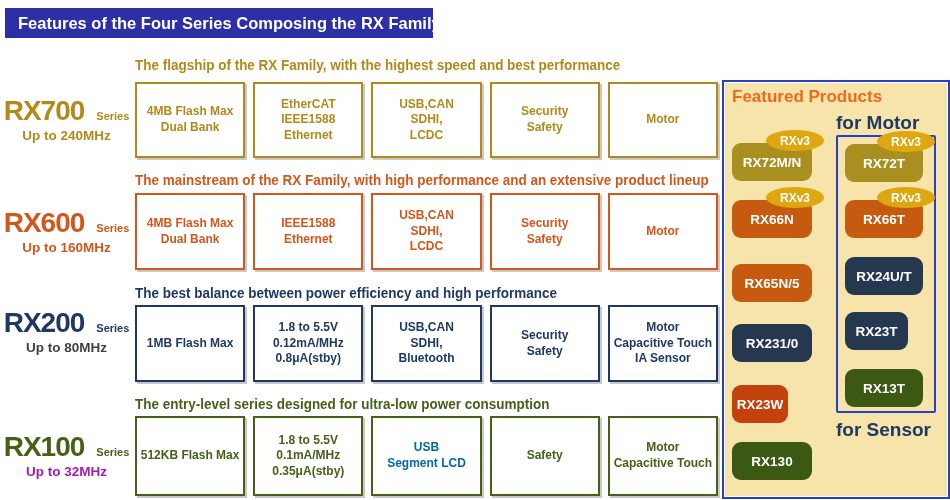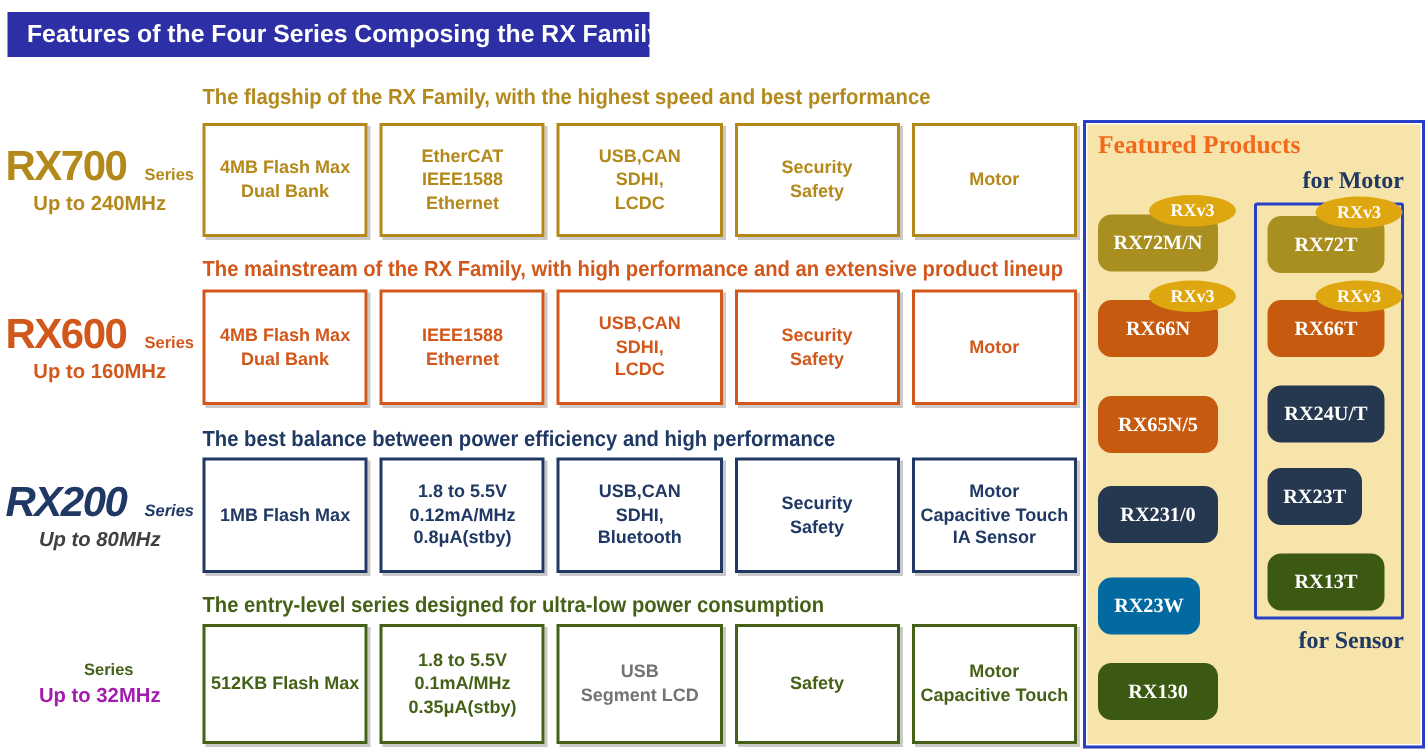--- a/index.html
+++ b/index.html
@@ -33,24 +33,24 @@
     position:absolute;left:0;width:133px;display:flex;flex-direction:column;
     justify-content:center;align-items:center;text-align:center;
   }
   .series-name{display:flex;align-items:baseline;justify-content:center;
     font-weight:bold;font-size:28px;letter-spacing:-1px;line-height:1;}
   .series-suffix{font-size:11px;font-weight:bold;margin-left:12px;letter-spacing:0;}
   .series-clock{font-size:13.5px;font-weight:bold;margin-top:3px;}
   
   .panel{
     position:absolute;left:722px;top:80px;width:224px;height:415px;
-    border:2px solid;box-shadow:inset 0 0 0 1px #ffffff;box-sizing:content-box;font-family:Liberation Serif, serif;
+    border:2px solid;box-shadow:inset 0 0 0 1px #ffffff;box-sizing:content-box;
   }
   .panel-title{position:absolute;top:5px;left:8px;font-size:17px;font-weight:bold;white-space:nowrap;}
-  .group-label{position:absolute;font-size:16px;font-weight:bold;text-align:right;}
+  .group-label{position:absolute;font-size:19px;font-weight:bold;text-align:left;}
   .group-box{position:absolute;border:2px solid;border-radius:2px;box-sizing:border-box;}
   .chip{
     position:absolute;height:38px;border-radius:9px;display:flex;align-items:center;
     justify-content:center;color:#ffffff;font-weight:bold;font-size:13.5px;white-space:nowrap;
   }
   .badge{
     position:absolute;right:-12px;top:-13px;width:58px;height:21px;border-radius:50%;
     display:flex;align-items:center;justify-content:center;color:#ffffff;
     font-size:12px;font-weight:bold;z-index:5;
   }
@@ -102,21 +102,21 @@
 SDHI,
 LCDC</div>
     <div class="fbox" style="color: rgb(210, 87, 27); border-color: rgb(210, 87, 27);">Security
 Safety</div>
     <div class="fbox" style="color: rgb(210, 87, 27); border-color: rgb(210, 87, 27);">Motor</div>
   </div>
 </div>
 
 <div class="row" style="top:283px;">
   <div class="headline" style="top: 2px; color: rgb(31, 56, 100);">The best balance between power efficiency and high performance</div>
-  <div class="series-label" style="top:22px;height:77px;font-style:italic;">
+  <div class="series-label" style="top:10px;height:77px;">
     <div class="series-name" style="color: rgb(31, 56, 100);">
       <span>RX200</span>
       <span class="series-suffix">Series</span>
     </div>
     <div class="series-clock" style="color: #404040;">Up to 80MHz</div>
   </div>
   <div class="boxes" style="top:22px;height:77px;">
     <div class="fbox" style="color: rgb(31, 56, 100); border-color: rgb(31, 56, 100);">1MB Flash Max</div>
     <div class="fbox" style="color: rgb(31, 56, 100); border-color: rgb(31, 56, 100);">1.8 to 5.5V
 0.12mA/MHz
@@ -129,30 +129,31 @@
     <div class="fbox" style="color: rgb(31, 56, 100); border-color: rgb(31, 56, 100);">Motor
 Capacitive Touch
 IA Sensor</div>
   </div>
 </div>
 
 <div class="row" style="top:394px;">
   <div class="headline" style="top: 2px; color: rgb(69, 97, 24);">The entry-level series designed for ultra-low power consumption</div>
   <div class="series-label" style="top:22px;height:80px;">
     <div class="series-name" style="color: rgb(69, 97, 24);">
+      <span>RX100</span>
       <span class="series-suffix">Series</span>
     </div>
     <div class="series-clock" style="color: #a21caf;">Up to 32MHz</div>
   </div>
   <div class="boxes" style="top:22px;height:80px;">
     <div class="fbox" style="color: rgb(69, 97, 24); border-color: rgb(69, 97, 24);">512KB Flash Max</div>
     <div class="fbox" style="color: rgb(69, 97, 24); border-color: rgb(69, 97, 24);">1.8 to 5.5V
 0.1mA/MHz
 0.35μA(stby)</div>
-    <div class="fbox" style="color: #737373; border-color: rgb(69, 97, 24);">USB
+    <div class="fbox" style="color: #0369a1; border-color: rgb(69, 97, 24);">USB
 Segment LCD</div>
     <div class="fbox" style="color: rgb(69, 97, 24); border-color: rgb(69, 97, 24);">Safety</div>
     <div class="fbox" style="color: rgb(69, 97, 24); border-color: rgb(69, 97, 24);">Motor
 Capacitive Touch</div>
   </div>
 </div>
 
 <div class="panel" style="background-color: rgb(246, 228, 170); border-color: rgb(40, 64, 200);">
   <div class="panel-title" style="color: rgb(242, 105, 27);">Featured Products</div>
 
@@ -163,21 +164,21 @@
   <div class="chip" style="left: 8px; top: 118px; width: 80px; background-color: rgb(198, 91, 16);">
     <span>RX66N</span>
     <span class="badge" style="background-color: rgb(223, 167, 15);">RXv3</span>
   </div>
   <div class="chip" style="left: 8px; top: 182px; width: 80px; background-color: rgb(198, 91, 16);">
     <span>RX65N/5</span>
   </div>
   <div class="chip" style="left: 8px; top: 242px; width: 80px; background-color: rgb(38, 56, 80);">
     <span>RX231/0</span>
   </div>
-  <div class="chip" style="left: 8px; top: 303px; width: 68px; background-color: #0369a1;">
+  <div class="chip" style="left: 8px; top: 303px; width: 56px; background-color: #c2410c;">
     <span>RX23W</span>
   </div>
   <div class="chip" style="left: 8px; top: 360px; width: 80px; background-color: rgb(59, 89, 18);">
     <span>RX130</span>
   </div>
 
   <div class="group-label" style="left: 112px; top: 30px; width: 100px; color: rgb(31, 56, 100);">for Motor</div>
   <div class="group-box" style="left: 112px; top: 53px; width: 100px; height: 278px; border-color: rgb(40, 64, 200);">
     <div class="chip" style="left: 7px; top: 7px; width: 78px; background-color: rgb(169, 143, 31);">
       <span>RX72T</span>

